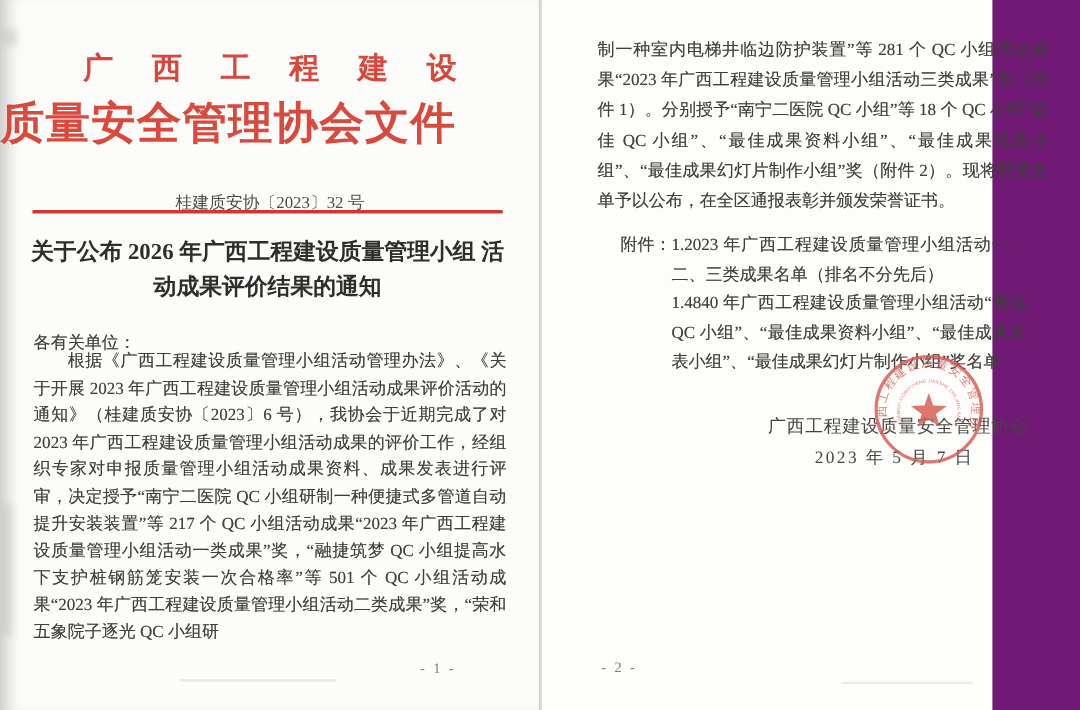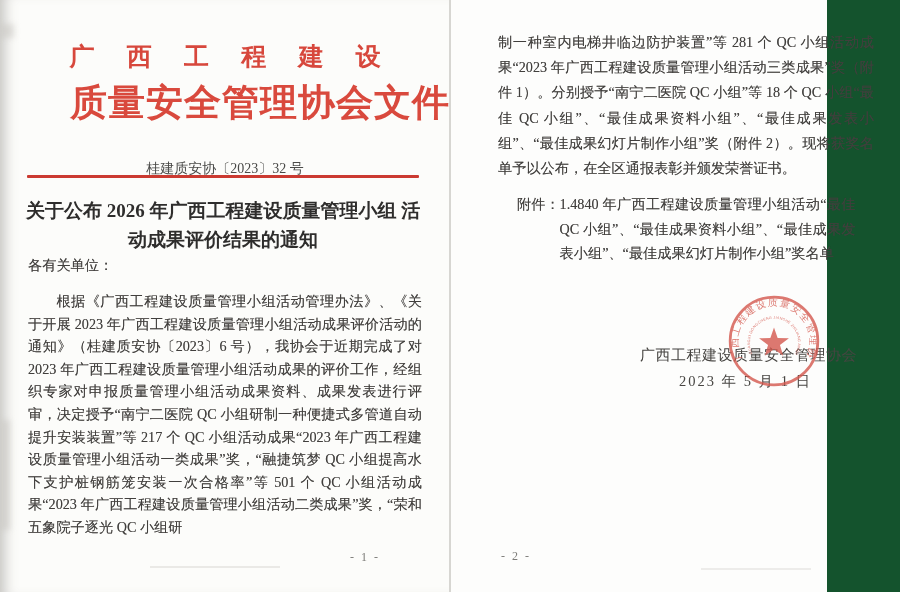--- a/index.html
+++ b/index.html
@@ -4,21 +4,21 @@
 <style>
   * { margin: 0; padding: 0; box-sizing: border-box; }
   html, body { width: 900px; height: 592px; overflow: hidden; }
   body {
     font-family: "Liberation Serif", "DejaVu Serif", serif;
     background: #f2f1ee;
   }
   .canvas {
     position: relative;
     width: 900px; height: 592px;
-    background: #14532d;
+    background: #701a75;
   }
   
   .page { position: absolute; top: 0; height: 592px; background: #fcfcfa; }
   .page-left  { left: 0;   width: 450px; box-shadow: inset 14px 0 14px -10px rgba(120,118,112,.45); }
   .page-right { left: 451px; width: 376px; background: #fdfdfc; }
   .divider {
     position: absolute; top: 0; left: 449px; width: 2px; height: 592px;
     background: #d7d6d2;
   }
   .smudge {
@@ -29,38 +29,38 @@
   .smudge.s2 { top: 420px; height: 110px; }
 
   
   .hdr1 {
     position: absolute; top: 40px; left: 0; width: 100%;
     text-align: center; color: #d7473c; font-weight: bold;
     font-size: 25px; letter-spacing: 13px; text-indent: 13px;
   }
   .hdr2 {
     position: absolute; top: 78px; left: 0; width: 100%;
-    text-align: right; color: #d9493d; font-weight: bold;
+    text-align: left; color: #d9493d; font-weight: bold;
     font-size: 37px; letter-spacing: 1px;
   }
   .docnum {
     position: absolute; top: 160px; left: 0; width: 100%;
     text-align: center; color: #4a4a48; font-size: 14px;
   }
   .redrule {
     position: absolute; top: 175px; left: 27px; width: 392px; height: 3px;
     background: #cb3a31; border-radius: 1px;
   }
   .doc-title {
     position: absolute; top: 196px; left: 18px; width: 410px;
     text-align: center; color: #2e2d2c; font-weight: bold;
     font-size: 19px; line-height: 29px;
   }
   .salutation {
-    position: absolute; top: 256px; left: 28px;
+    position: absolute; top: 276px; left: 28px;
     color: #3f3e3c; font-size: 14.5px;
   }
   .body-text {
     color: #413f3d; font-size: 14.2px; text-align: justify;
     text-shadow: 0 0 .5px rgba(70,68,66,.55);
   }
   .body-p1 {
     position: absolute; top: 290px; left: 28px; width: 394px;
     line-height: 22.6px; text-indent: 2em;
   }
@@ -123,26 +123,27 @@
 
   <div class="divider"></div>
 
   <div class="page page-right">
 
     <div class="body-p2 body-text">制一种室内电梯井临边防护装置”等 281 个 QC 小组活动成果“2023 年广西工程建设质量管理小组活动三类成果”奖（附件 1）。分别授予“南宁二医院 QC 小组”等 18 个 QC 小组“最佳 QC 小组”、“最佳成果资料小组”、“最佳成果发表小组”、“最佳成果幻灯片制作小组”奖（附件 2）。现将获奖名单予以公布，在全区通报表彰并颁发荣誉证书。</div>
 
     <div class="attachment">
       <span class="att-label">附件：</span>
       <div class="att-items">
+        <div class="att-item1">1.2023 年广西工程建设质量管理小组活动一、二、三类成果名单（排名不分先后）</div>
         <div class="att-item2">1.4840 年广西工程建设质量管理小组活动“最佳 QC 小组”、“最佳成果资料小组”、“最佳成果发表小组”、“最佳成果幻灯片制作小组”奖名单</div>
       </div>
     </div>
 
     <div class="signature">广西工程建设质量安全管理协会</div>
-    <div class="sign-date">2023 年 5 月 1 日</div>
+    <div class="sign-date">2023 年 5 月 7 日</div>
 
     <svg class="seal" viewBox="0 0 90 90">
       <circle cx="45" cy="45" r="42" fill="none" stroke="#d4584e" stroke-width="2.6"></circle>
       <polygon fill="#d4584e" points="45,32 48.5,42.1 59.3,42.4 50.7,48.9 53.8,59.1 45,53 36.2,59.1 39.3,48.9 30.7,42.4 41.5,42.1">
       </polygon>
       <defs>
         <path id="sealArcCN" d="M 15.5,63.5 A 34.5,34.5 0 1 1 74.5,63.5" fill="none"></path>
         <path id="sealArcPY" d="M 25,58 A 23,23 0 1 1 65,58" fill="none"></path>
       </defs>
       <text font-size="9.6" fill="#d4584e" letter-spacing="1.2" font-family="'Liberation Serif','DejaVu Serif',serif">

